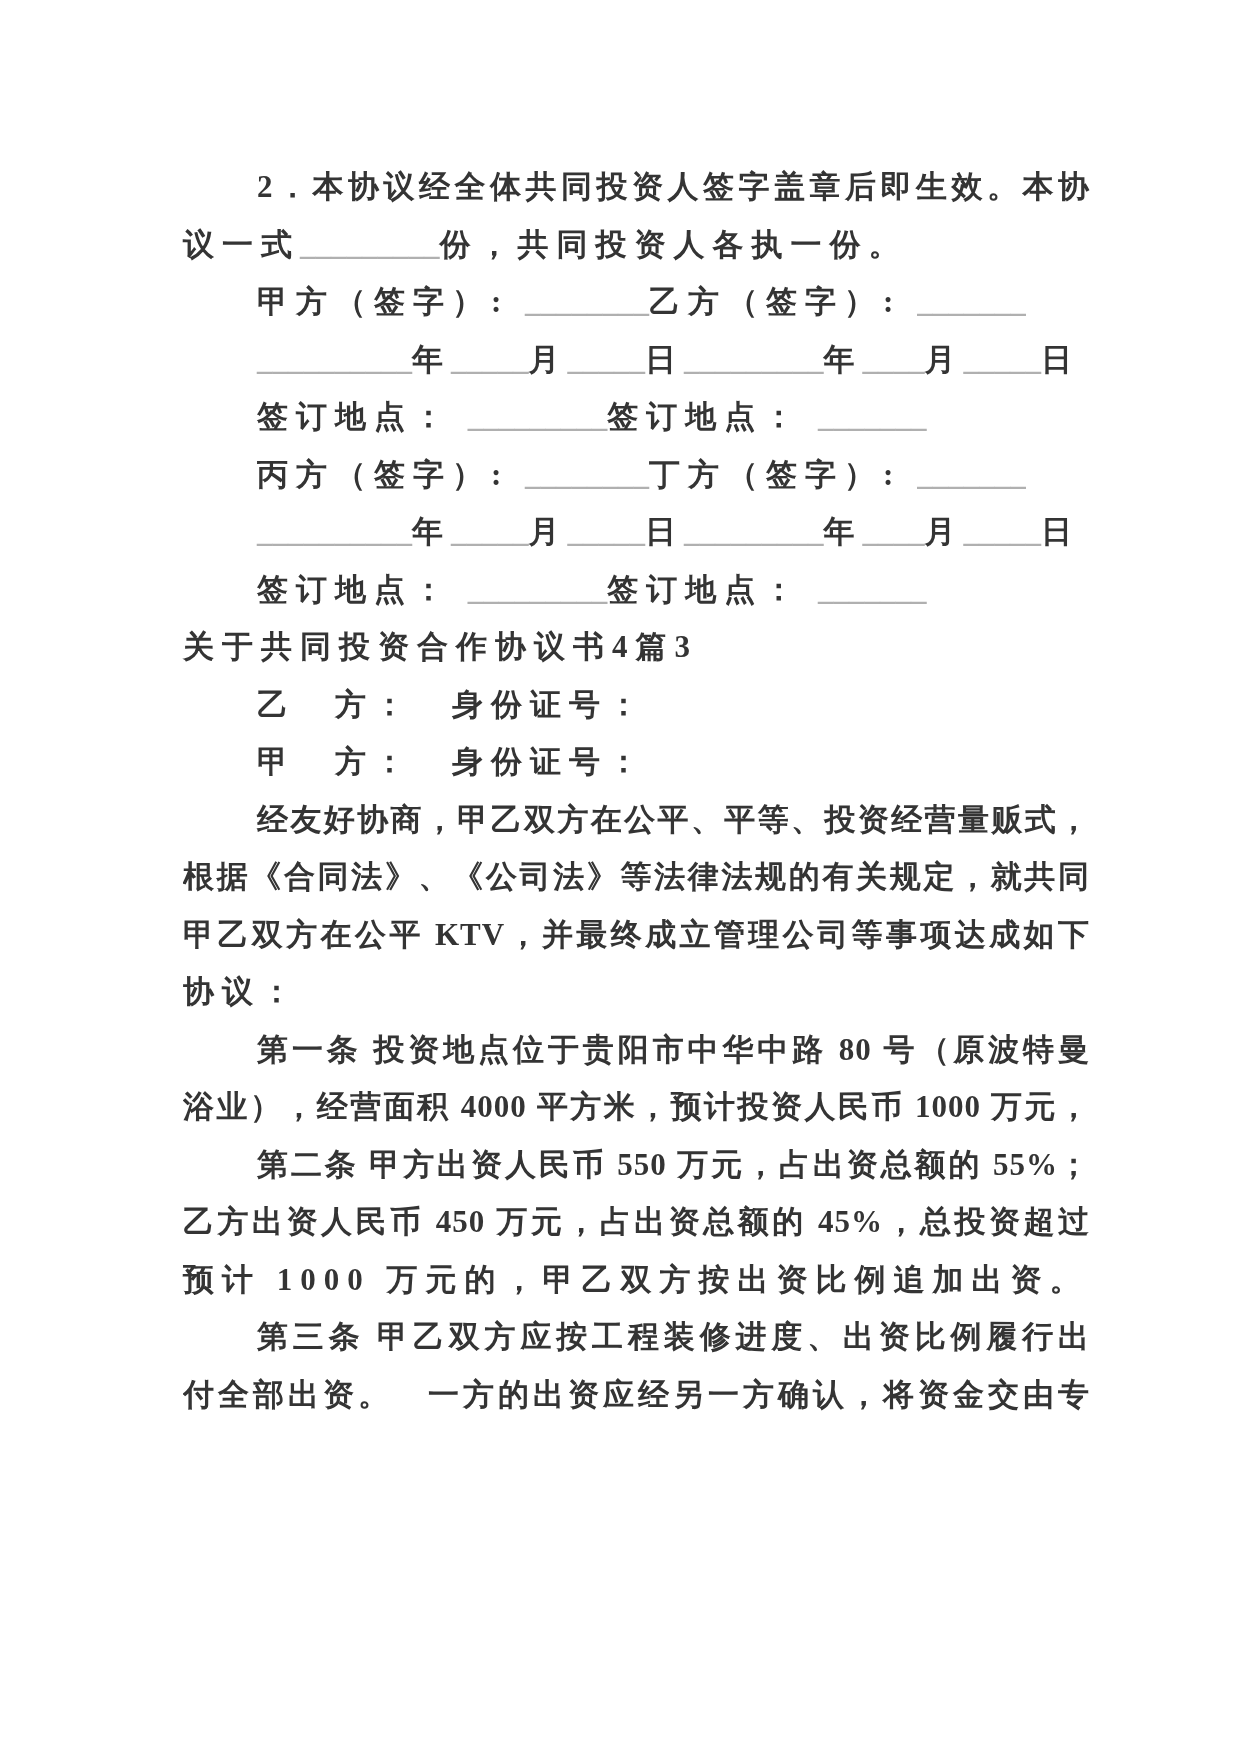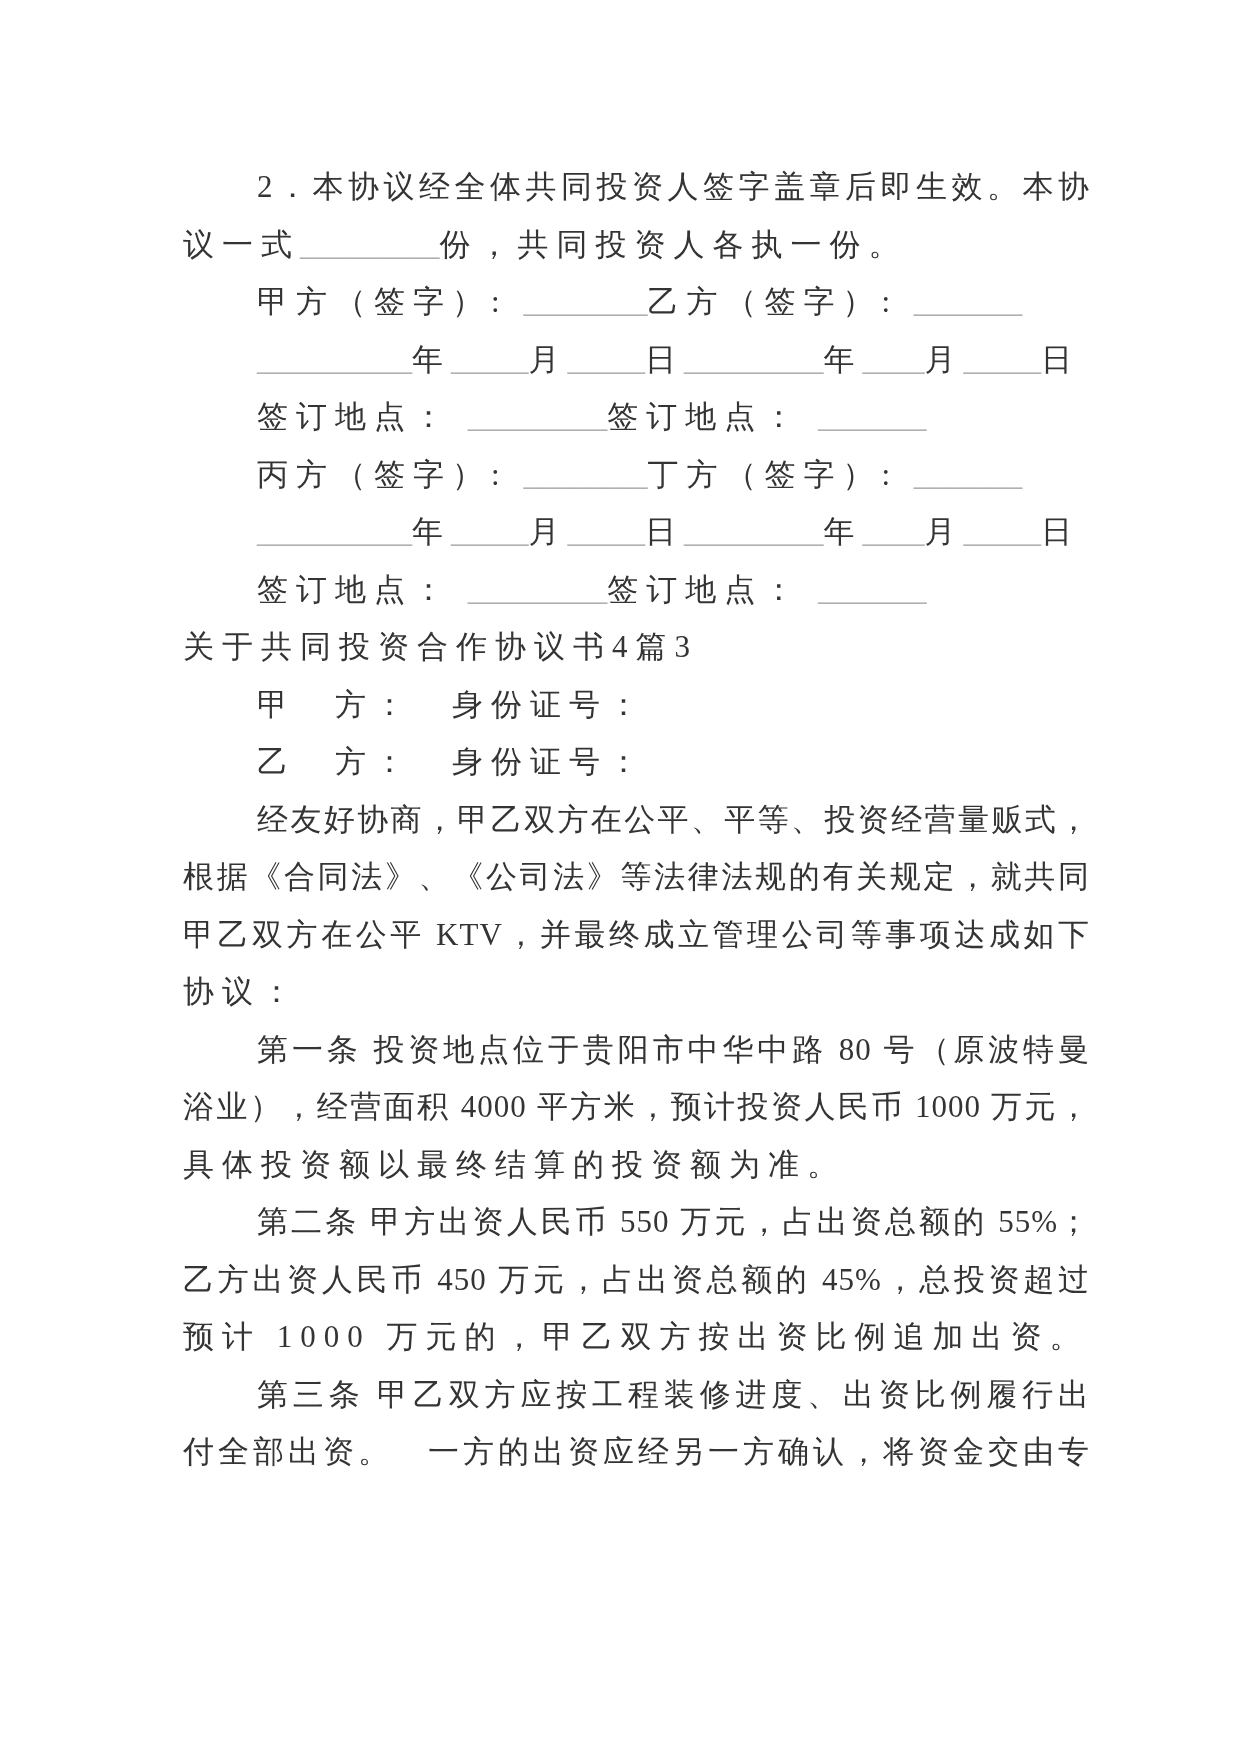--- a/index.html
+++ b/index.html
@@ -7,21 +7,21 @@
     --text:#343434;
     --blank:#b0b0b0;
   }
   html,body{margin:0;padding:0;}
   body{
     width:1241px;height:1754px;position:relative;overflow:hidden;
     background:var(--bg);
     font-family:"Liberation Serif","DejaVu Serif",serif;
   }
   .page{position:absolute;inset:0;background:var(--bg);}
-  .content{position:absolute;left:183px;top:158px;width:907px;}
+  .content{position:absolute;left:183px;top:158px;width:907px;font-weight:bold;}
   .line{
     font-family:"Liberation Serif","DejaVu Serif",serif;
     font-size:31px;
     line-height:57.5px;
     height:57.5px;
     color:var(--text);
     letter-spacing:8px;
     white-space:nowrap;
   }
   .line.fill{
@@ -47,28 +47,27 @@
   <div class="content" id="doc-lines">
       <div class="line indent fill"><span class="run">2．本协议经全体共同投资人签字盖章后即生效。本协</span></div>
       <div class="line"><span class="run">议一式</span><span class="blank">_________</span><span class="run">份，共同投资人各执一份。</span></div>
       <div class="line indent"><span class="run">甲方（签字）: </span><span class="blank">________</span><span class="run">乙方（签字）: </span><span class="blank">_______</span></div>
       <div class="line indent"><span class="blank">__________</span><span class="run">年</span><span class="blank">_____</span><span class="run">月</span><span class="blank">_____</span><span class="run">日</span><span class="blank">_________</span><span class="run">年</span><span class="blank">____</span><span class="run">月</span><span class="blank">_____</span><span class="run">日</span></div>
       <div class="line indent"><span class="run">签订地点： </span><span class="blank">_________</span><span class="run">签订地点： </span><span class="blank">_______</span></div>
       <div class="line indent"><span class="run">丙方（签字）: </span><span class="blank">________</span><span class="run">丁方（签字）: </span><span class="blank">_______</span></div>
       <div class="line indent"><span class="blank">__________</span><span class="run">年</span><span class="blank">_____</span><span class="run">月</span><span class="blank">_____</span><span class="run">日</span><span class="blank">_________</span><span class="run">年</span><span class="blank">____</span><span class="run">月</span><span class="blank">_____</span><span class="run">日</span></div>
       <div class="line indent"><span class="run">签订地点： </span><span class="blank">_________</span><span class="run">签订地点： </span><span class="blank">_______</span></div>
       <div class="line"><span class="run">关于共同投资合作协议书4篇3</span></div>
+      <div class="line indent"><span class="run">乙　方：　身份证号：</span></div>
       <div class="line indent"><span class="run">甲　方：　身份证号：</span></div>
-      <div class="line indent"><span class="run">乙　方：　身份证号：</span></div>
       <div class="line indent fill"><span class="run">经友好协商，甲乙双方在公平、平等、投资经营量贩式，</span></div>
       <div class="line fill"><span class="run">根据《合同法》、《公司法》等法律法规的有关规定，就共同</span></div>
       <div class="line fill"><span class="run">甲乙双方在公平 KTV，并最终成立管理公司等事项达成如下</span></div>
       <div class="line"><span class="run">协议：</span></div>
       <div class="line indent fill"><span class="run">第一条 投资地点位于贵阳市中华中路 80 号（原波特曼</span></div>
       <div class="line fill"><span class="run">浴业），经营面积 4000 平方米，预计投资人民币 1000 万元，</span></div>
-      <div class="line"><span class="run">具体投资额以最终结算的投资额为准。</span></div>
       <div class="line indent fill"><span class="run">第二条 甲方出资人民币 550 万元，占出资总额的 55%；</span></div>
       <div class="line fill"><span class="run">乙方出资人民币 450 万元，占出资总额的 45%，总投资超过</span></div>
       <div class="line"><span class="run">预计 1000 万元的，甲乙双方按出资比例追加出资。</span></div>
       <div class="line indent fill"><span class="run">第三条 甲乙双方应按工程装修进度、出资比例履行出</span></div>
       <div class="line fill"><span class="run">付全部出资。　一方的出资应经另一方确认，将资金交由专</span></div>
     </div>
 </div>
 
 </body></html>

